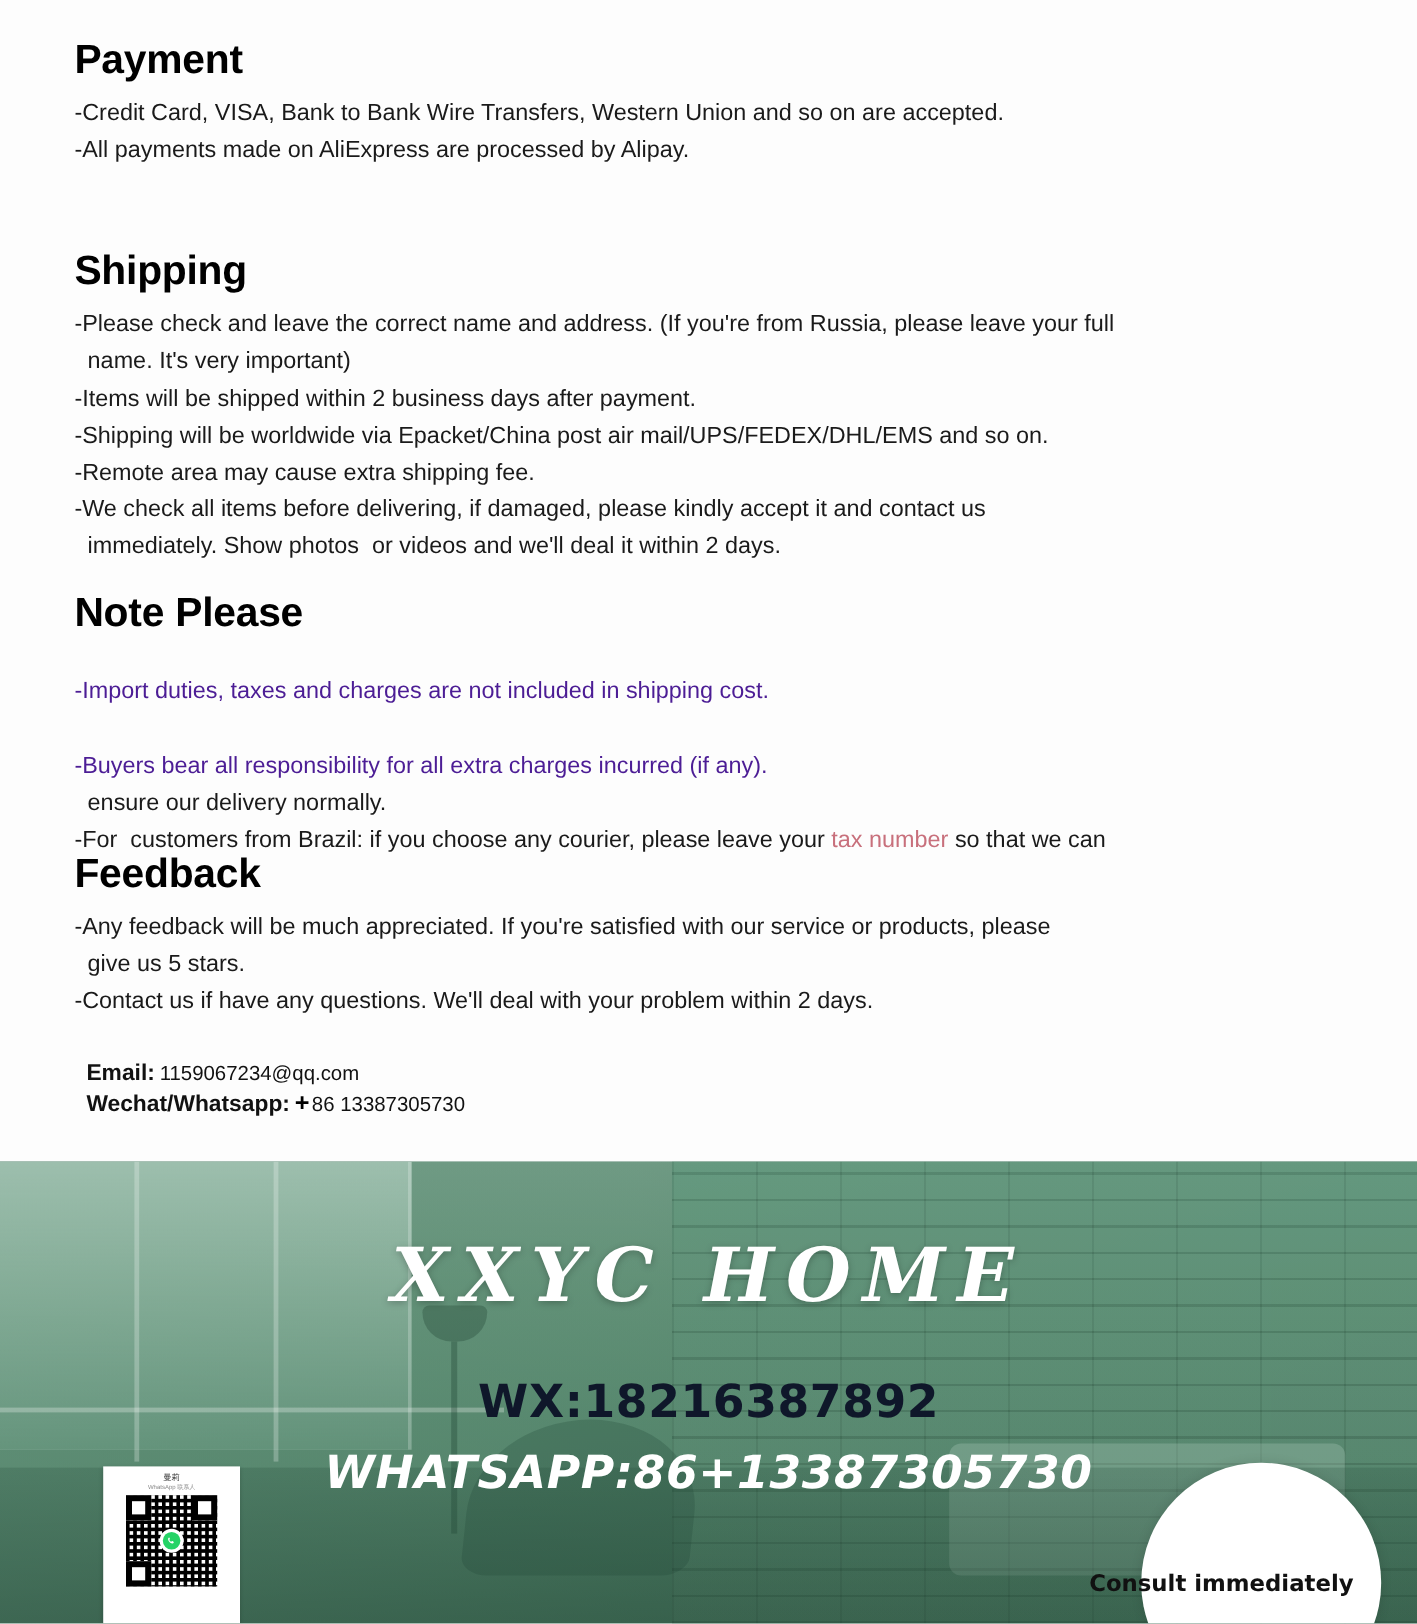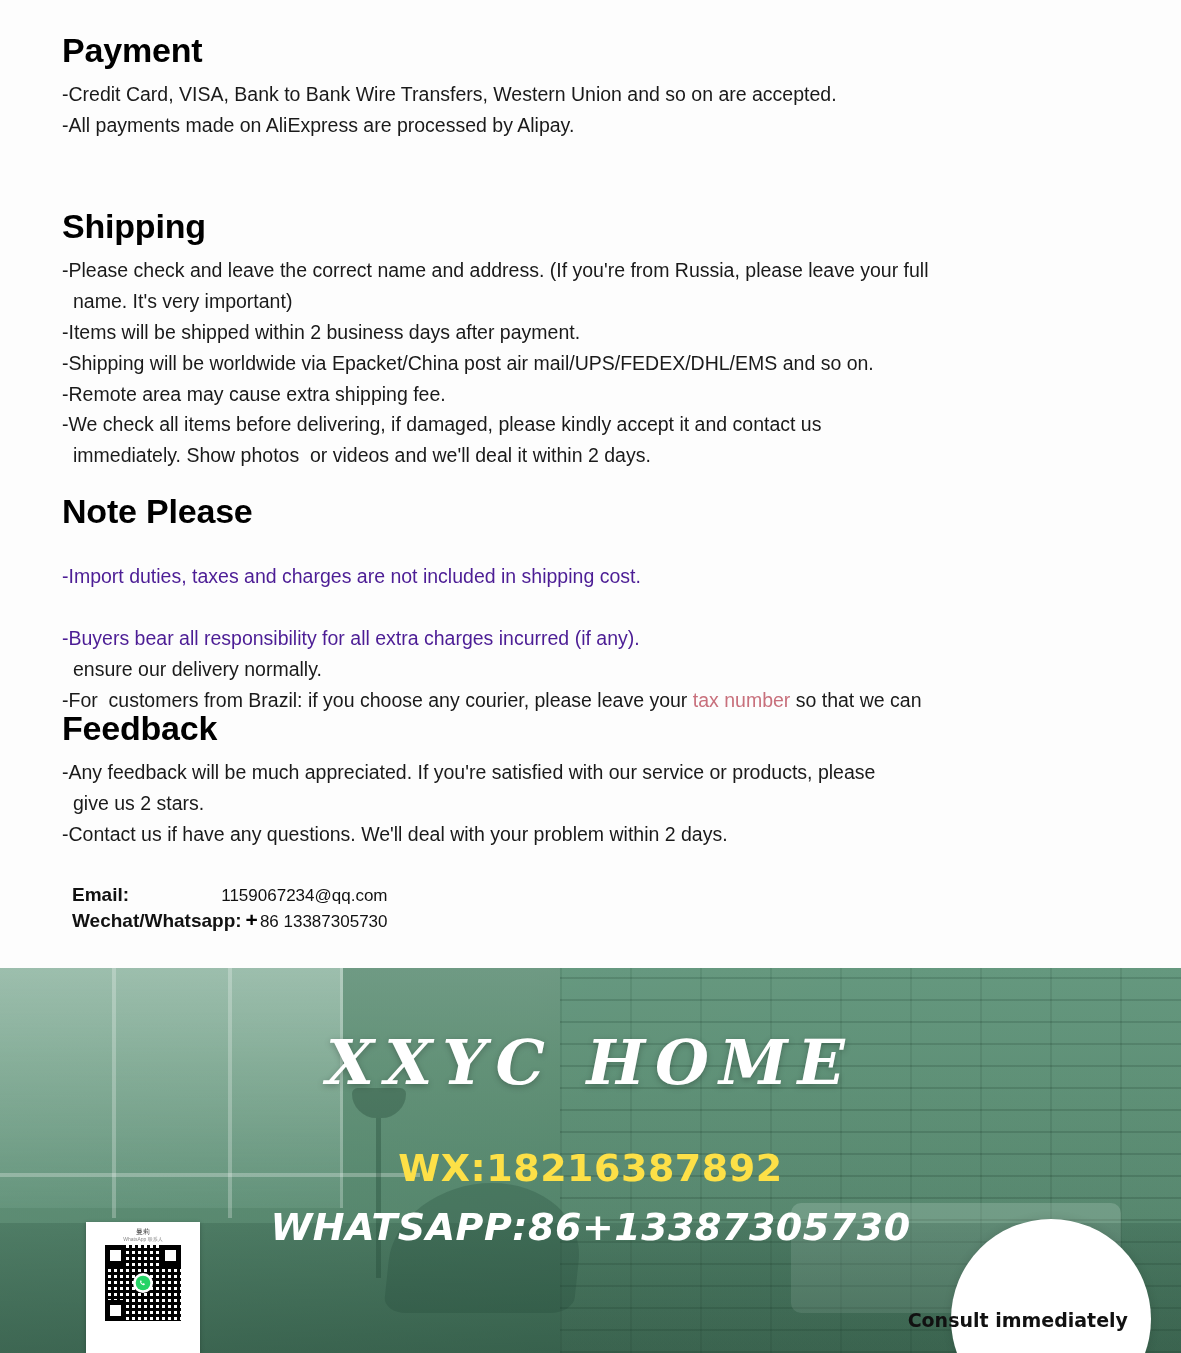--- a/index.html
+++ b/index.html
@@ -65,21 +65,20 @@
   
   .contact {
     position: absolute;
     left: 72px;
     top: 884px;
   }
   .contact-row {
     display: flex;
     align-items: baseline;
     margin-bottom: 2px;
-    justify-content: space-between;
   }
   .contact-label {
     font-size: 19px;
     font-weight: bold;
     color: #111;
   }
   .contact-value {
     font-size: 17px;
     color: #111;
     margin-left: 4px;
@@ -179,21 +178,21 @@
     color: #ffffff;
     text-shadow: 0 2px 6px rgba(0,0,0,0.25);
   }
   .wx-line {
     position: absolute;
     left: 0; right: 0;
     top: 178px;
     text-align: center;
     font-size: 38px;
     font-weight: bold;
-    color: #fde047;
+    color: #0f172a;
     letter-spacing: 0.5px;
     font-family: "DejaVu Sans", sans-serif;
   }
   .wa-line {
     position: absolute;
     left: 0; right: 0;
     top: 237px;
     text-align: center;
     font-size: 38px;
     font-weight: bold;
@@ -319,21 +318,21 @@
       <h2 class="head">Note Please</h2>
       <p class="line red">-Import duties, taxes and charges are not included in shipping cost.</p>
       <p class="line red">-Buyers bear all responsibility for all extra charges incurred (if any).</p>
       <p class="line indent">ensure our delivery normally.</p>
       <p class="line"><span>-For  customers from Brazil: if you choose any courier, please leave your </span><span class="tax">tax number</span><span> so that we can</span></p>
     </div>
 
     <div class="section" style="top:710px;">
       <h2 class="head">Feedback</h2>
       <p class="line">-Any feedback will be much appreciated. If you're satisfied with our service or products, please</p>
-      <p class="line indent">give us 2 stars.</p>
+      <p class="line indent">give us 5 stars.</p>
       <p class="line">-Contact us if have any questions. We'll deal with your problem within 2 days.</p>
     </div>
 
     <div class="contact">
       <div class="contact-row">
         <span class="contact-label">Email:</span>
         <span class="contact-value">1159067234@qq.com</span>
       </div>
       <div class="contact-row">
         <span class="contact-label">Wechat/Whatsapp:</span>

